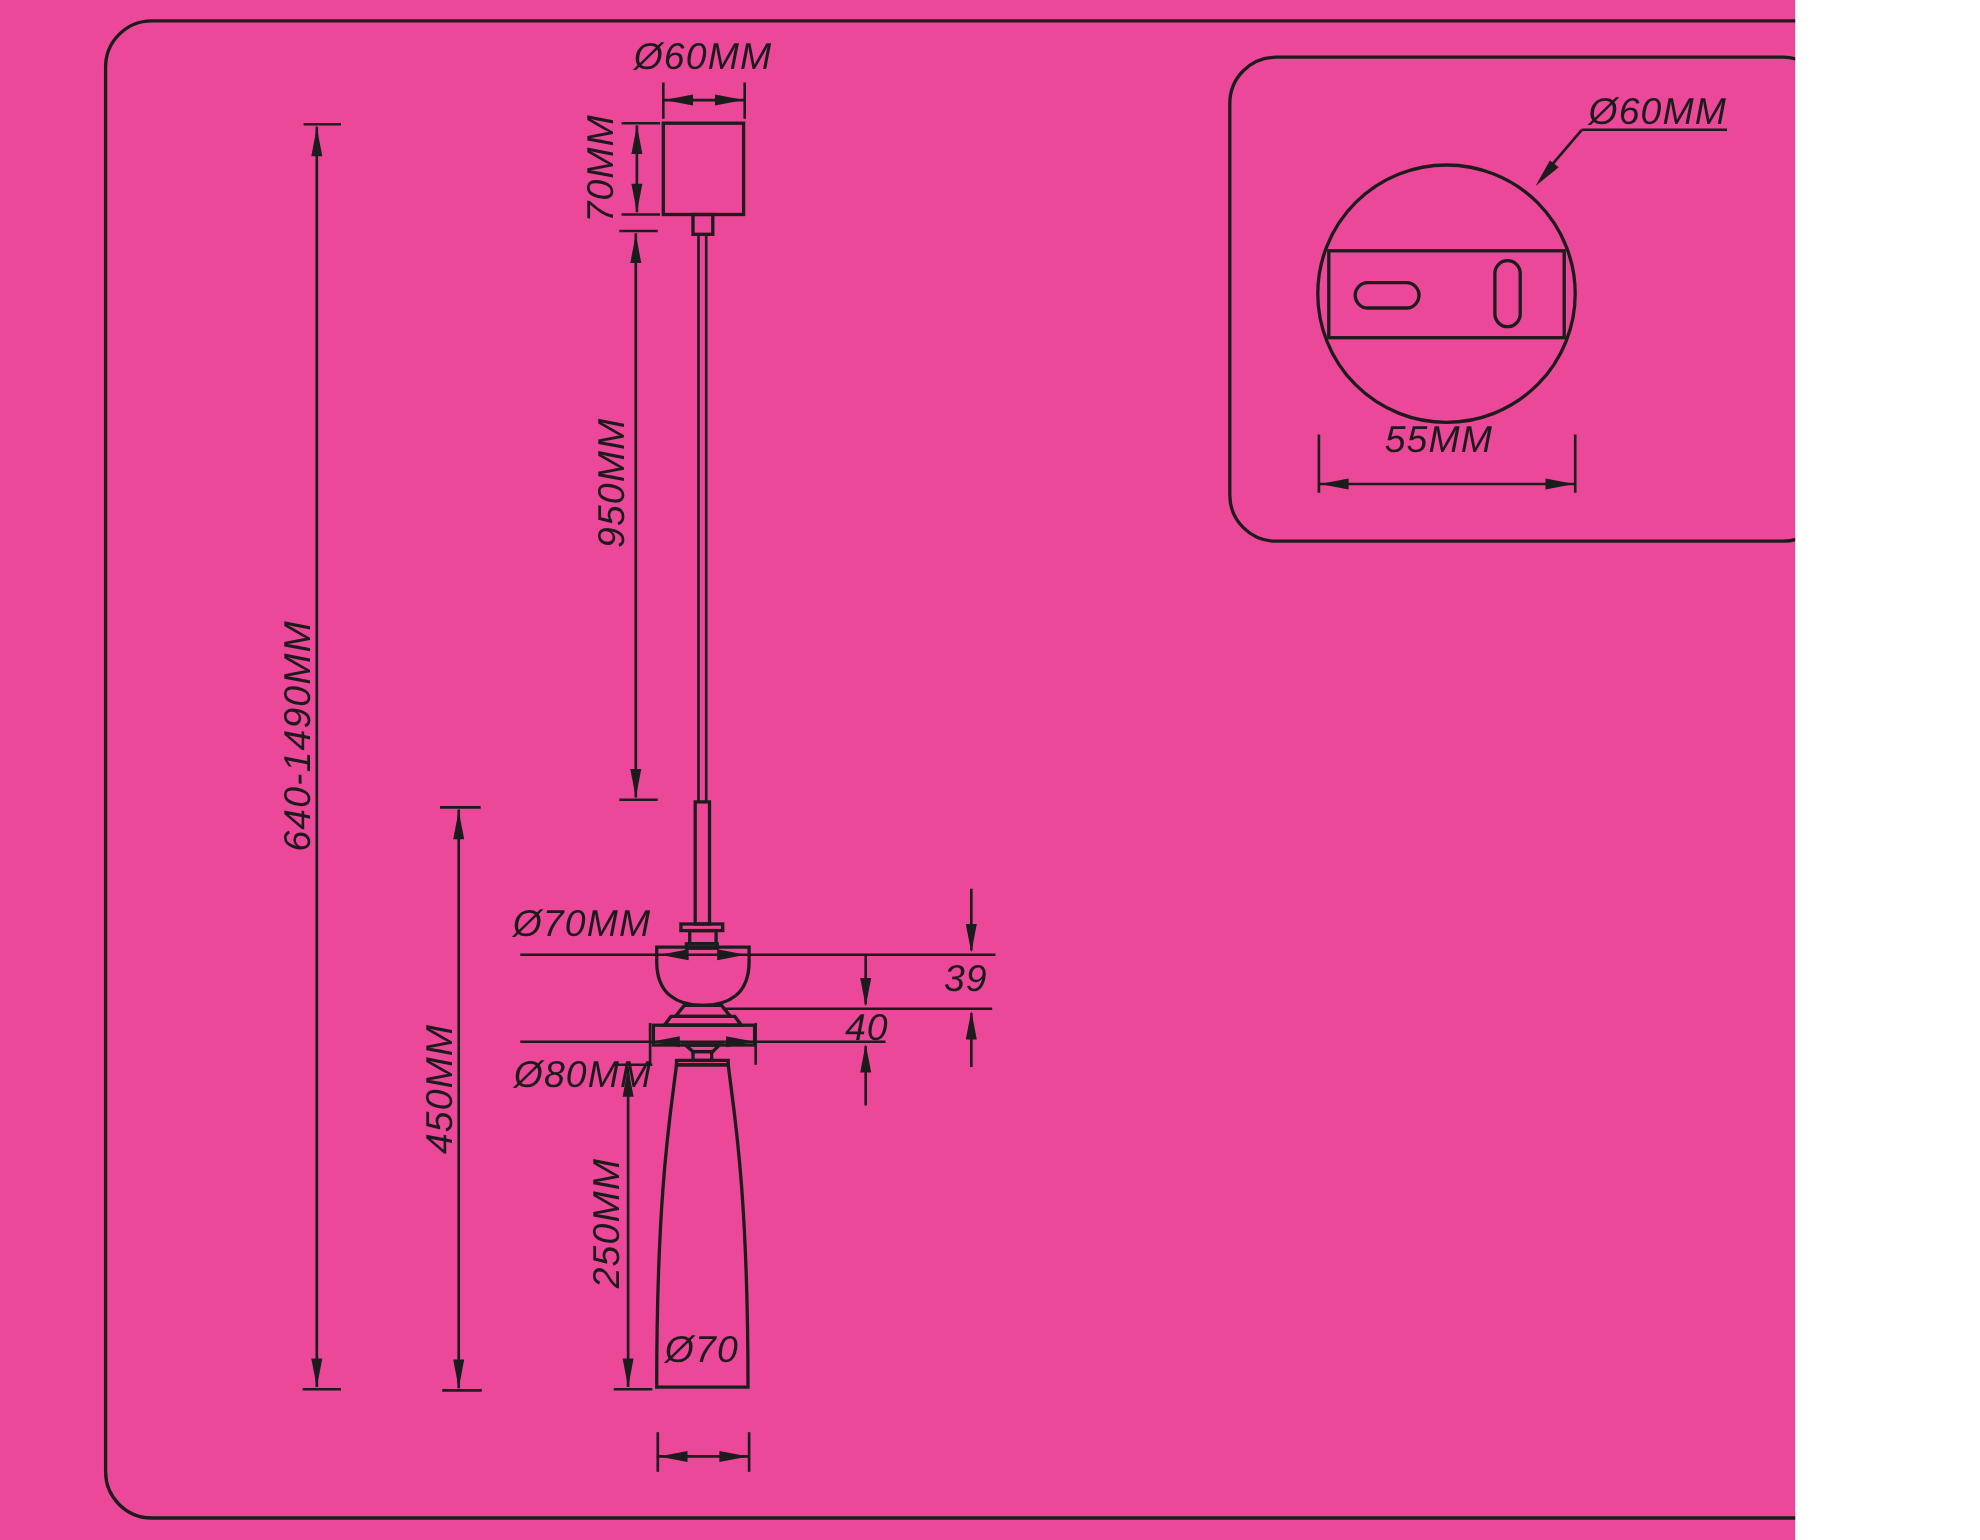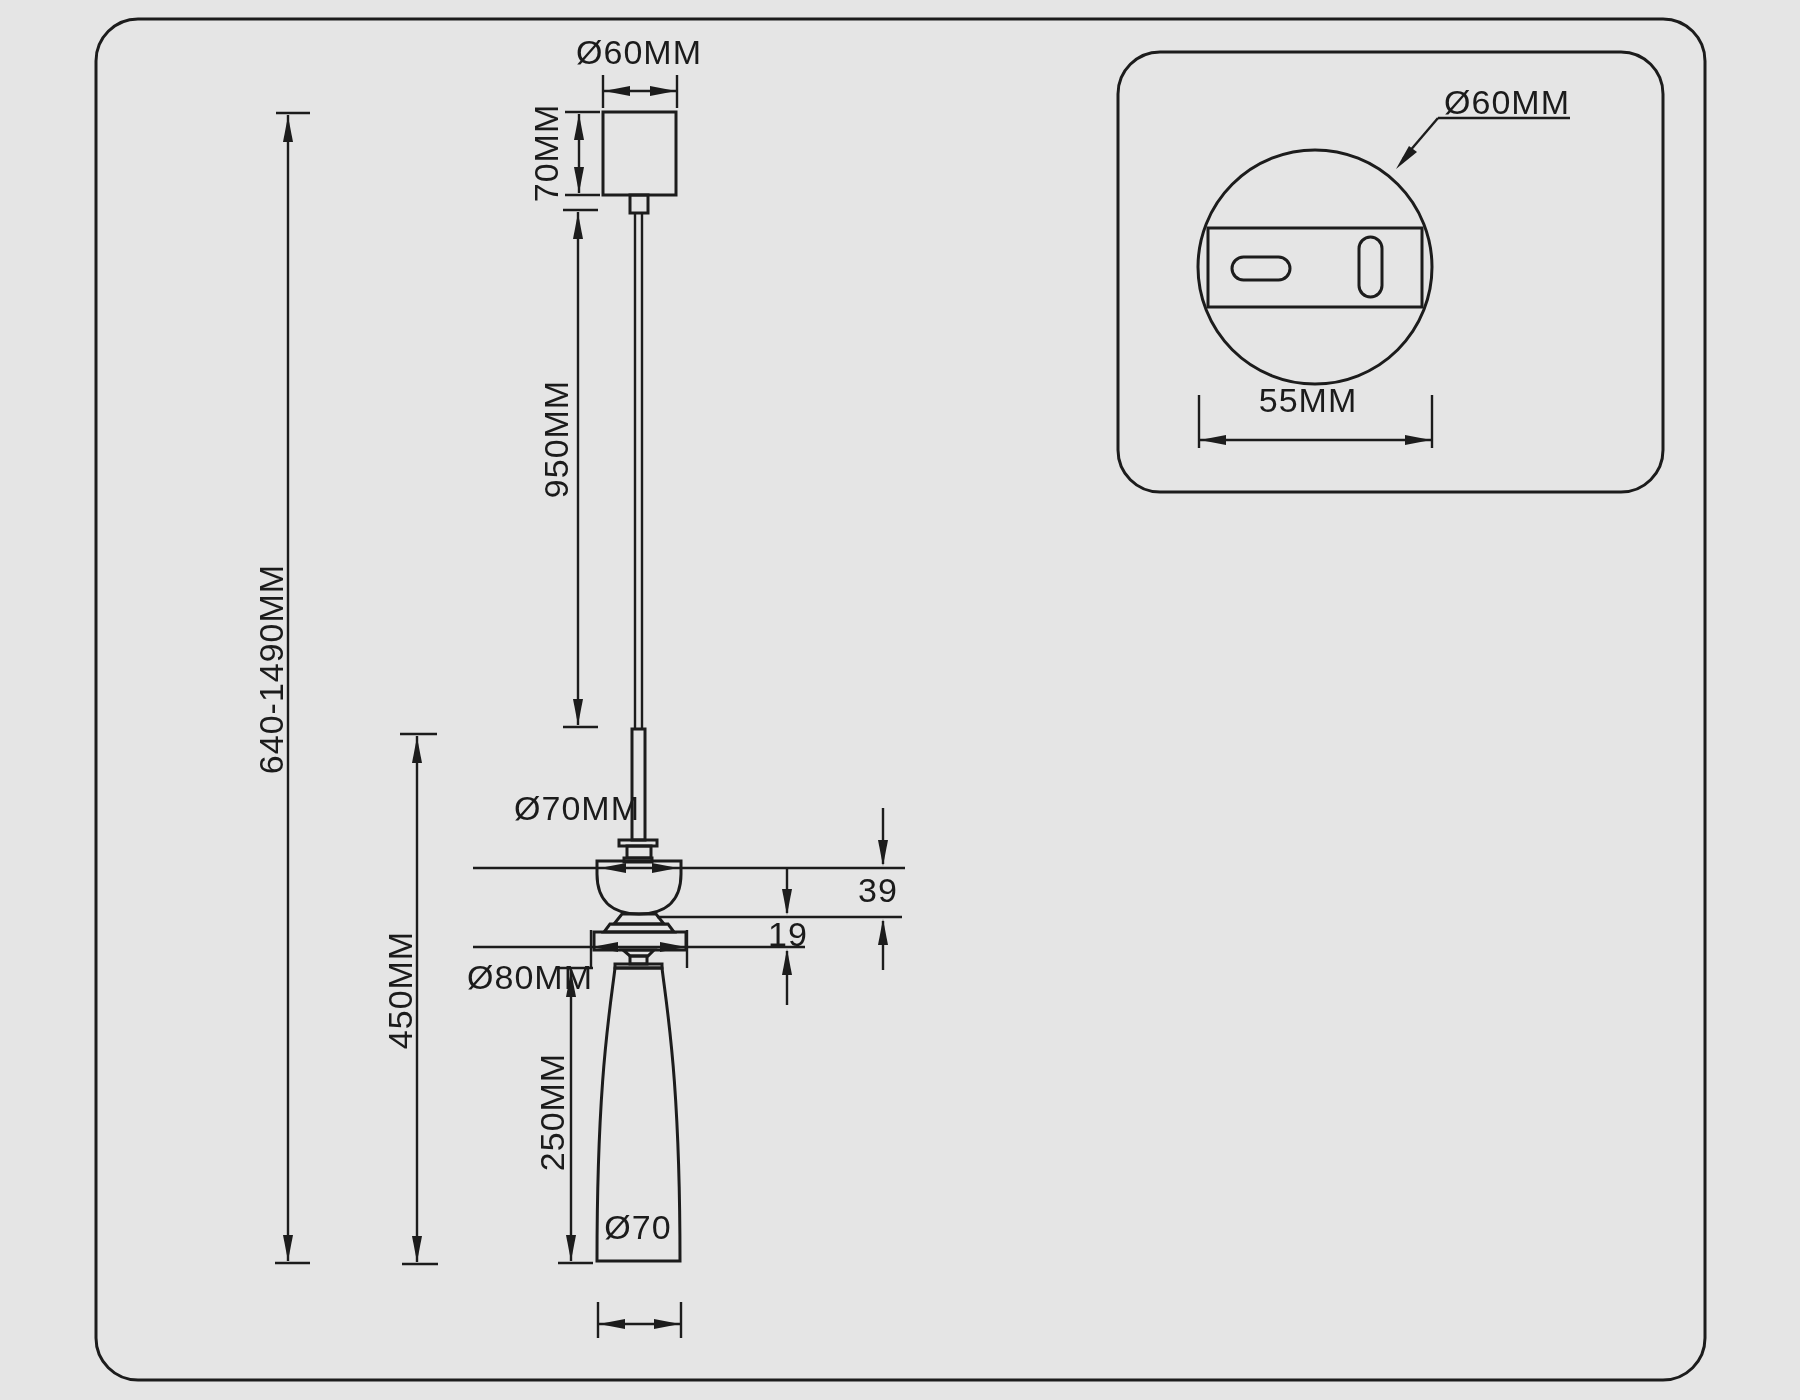--- a/index.html
+++ b/index.html
@@ -1,18 +1,18 @@
 <!DOCTYPE html>
 <html><head>
 <meta charset="utf-8">
 <style>
   html,body{margin:0;padding:0;background:#fff;}
   #stage{
-    position:relative;width:1800px;height:1400px;background:#e5e5e5;
-    font-family:"Liberation Sans","DejaVu Sans",sans-serif;overflow:hidden;
+    position:relative;width:1632px;height:1400px;background:#ec4899;
+    font-family:"Liberation Sans","DejaVu Sans",sans-serif;overflow:hidden;font-style:italic;
   }
   #linework{position:absolute;left:0;top:0;width:1800px;height:1400px;}
   .lbl{
     position:absolute;color:#1b1b1b;font-size:34px;letter-spacing:1px;
     white-space:nowrap;transform:translate(-50%,-50%);line-height:1;
   }
   .lbl.rot{transform:translate(-50%,-50%) rotate(-90deg);}
 </style>
 </head>
 <body>
@@ -169,27 +169,27 @@
   <div class="lbl rot" style="left:546px;top:153px;">70MM</div>
 
   <div class="lbl rot" style="left:556px;top:439px;">950MM</div>
 
   <div class="lbl rot" style="left:271px;top:669px;">640-1490MM</div>
 
   <div class="lbl rot" style="left:400px;top:990px;">450MM</div>
 
   <div class="lbl rot" style="left:552px;top:1112px;">250MM</div>
 
-  <div class="lbl" style="left:529px;top:808px;margin-left:48px;">Ø70MM</div>
+  <div class="lbl" style="left:529px;top:840px;">Ø70MM</div>
 
   <div class="lbl" style="left:530px;top:930px;margin-top:47px;">Ø80MM</div>
 
   <div class="lbl" style="left:878px;top:890px;">39</div>
 
-  <div class="lbl" style="left:788px;top:934px;">19</div>
+  <div class="lbl" style="left:788px;top:934px;">40</div>
 
   <div class="lbl" style="left:638px;top:1227px;">Ø70</div>
 
   <div class="lbl" style="left:1507px;top:102px;">Ø60MM</div>
 
   <div class="lbl" style="left:1308px;top:400px;">55MM</div>
 
 </div>
 
 </body></html>

